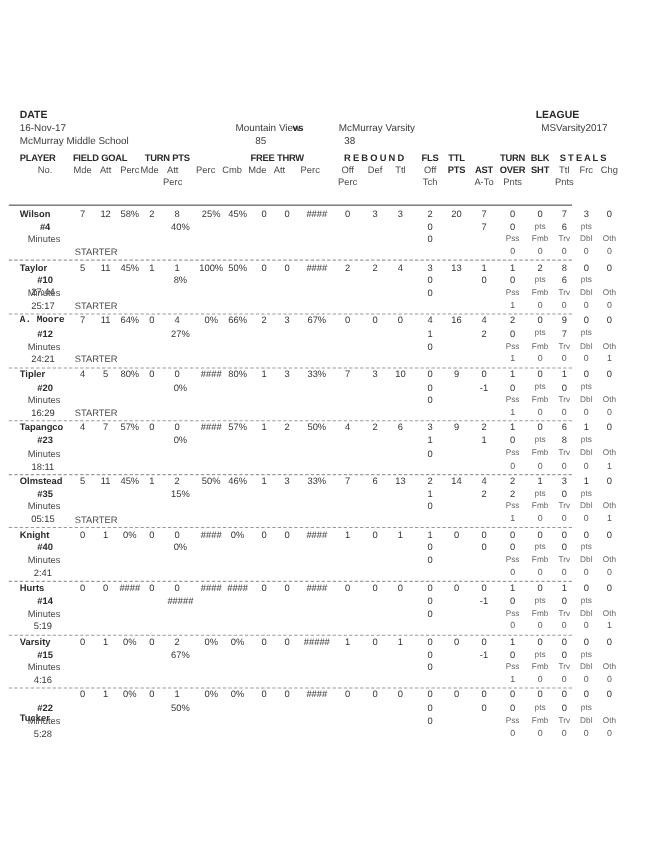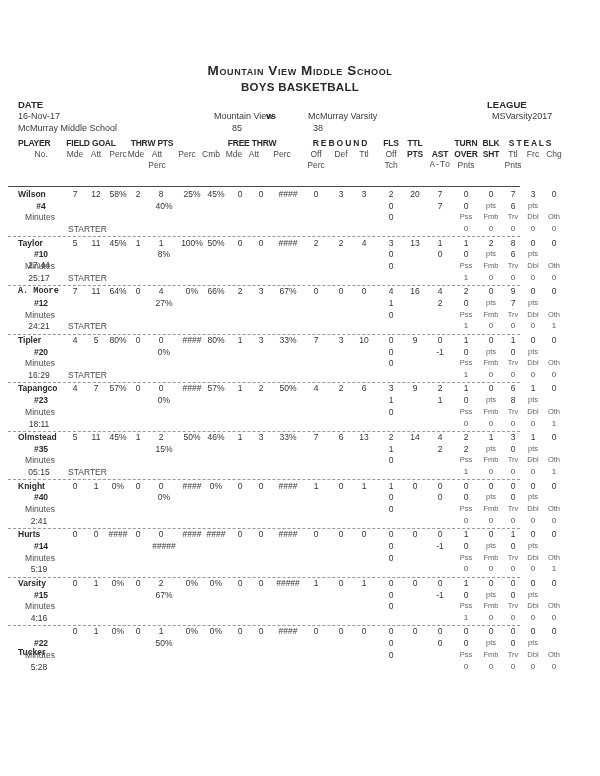--- a/index.html
+++ b/index.html
@@ -22,40 +22,38 @@
   .c.sm{font-size:7.5px;color:#666;}
   .c.gy{font-size:8px;color:#555;}
   .c.mut{color:#4a4a4a;}
   .solid{position:absolute;left:8px;right:8px;border-top:1.6px solid #4a4a4a;}
   .dash{position:absolute;left:8px;right:8px;border-top:1px dashed #9a9a9a;}
 </style>
 </head>
 <body>
 
 <div class="page">
-  <div class="title">Mountain View Middle School</div>
-  <div class="subtitle">BOYS BASKETBALL</div>
 
   <span class="abs inf b" style="left:18px;top:100px;font-size:9.5px">DATE</span>
   <span class="abs inf b" style="left:487px;top:100px;font-size:9.5px">LEAGUE</span>
 
   <span class="abs inf" style="left:18px;top:112px">16-Nov-17</span>
   <span class="abs inf" style="left:214px;top:112px">Mountain View</span>
   <span class="abs inf b" style="left:266px;top:112px">vs</span>
   <span class="abs inf" style="left:308px;top:112px">McMurray Varsity</span>
   <span class="abs inf" style="left:492px;top:112px">MSVarsity2017</span>
 
   <span class="abs inf" style="left:18px;top:124px">McMurray Middle School</span>
   <span class="abs inf ctr" style="left:237px;top:124px">85</span>
   <span class="abs inf ctr" style="left:318px;top:124px">38</span>
 
   <div id="stats-table">
       <span class="c l b h" style="left: 18px; top: 0px;">PLAYER</span>
       <span class="c b h" style="left: 91px; top: 0px;">FIELD GOAL</span>
-      <span class="c b h" style="left: 152px; top: 0px;">THRW PTS</span>
+      <span class="c b h" style="left: 152px; top: 0px;">TURN PTS</span>
       <span class="c b h" style="left: 252px; top: 0px;">FREE THRW</span>
       <span class="c b h" style="left: 340px; top: 0px;">R E B O U N D</span>
       <span class="c b h" style="left: 391px; top: 0px;">FLS</span>
       <span class="c b h" style="left: 415px; top: 0px;">TTL</span>
       <span class="c b h" style="left: 466px; top: 0px;">TURN</span>
       <span class="c b h" style="left: 491px; top: 0px;">BLK</span>
       <span class="c b h" style="left: 530px; top: 0px;">S T E A L S</span>
       <span class="c mut" style="left: 41px; top: 11px;">No.</span>
       <span class="c mut" style="left: 75px; top: 11px;">Mde</span>
       <span class="c mut" style="left: 96px; top: 11px;">Att</span>
@@ -74,21 +72,21 @@
       <span class="c b h" style="left: 415px; top: 11px;">PTS</span>
       <span class="c b h" style="left: 440px; top: 11px;">AST</span>
       <span class="c b h" style="left: 466px; top: 11px;">OVER</span>
       <span class="c b h" style="left: 491px; top: 11px;">SHT</span>
       <span class="c mut" style="left: 513px; top: 11px;">Ttl</span>
       <span class="c mut" style="left: 533px; top: 11px;">Frc</span>
       <span class="c mut" style="left: 554px; top: 11px;">Chg</span>
       <span class="c mut" style="left: 157px; top: 22px;">Perc</span>
       <span class="c mut" style="left: 316px; top: 22px;">Perc</span>
       <span class="c mut" style="left: 391px; top: 22px;">Tch</span>
-      <span class="c mut" style="left: 440px; top: 22px; font-family: Liberation Mono, monospace;">A-To</span>
+      <span class="c mut" style="left: 440px; top: 22px;">A-To</span>
       <span class="c mut" style="left: 466px; top: 22px;">Pnts</span>
       <span class="c mut" style="left: 513px; top: 22px;">Pnts</span>
       <div class="solid" style="top: 47px;"></div>
       <span class="c l b" style="left: 18px; top: 51px;">Wilson</span>
       <span class="c" style="left: 75px; top: 51px;">7</span>
       <span class="c" style="left: 96px; top: 51px;">12</span>
       <span class="c" style="left: 118px; top: 51px;">58%</span>
       <span class="c" style="left: 138px; top: 51px;">2</span>
       <span class="c" style="left: 161px; top: 51px;">8</span>
       <span class="c" style="left: 192px; top: 51px;">25%</span>

